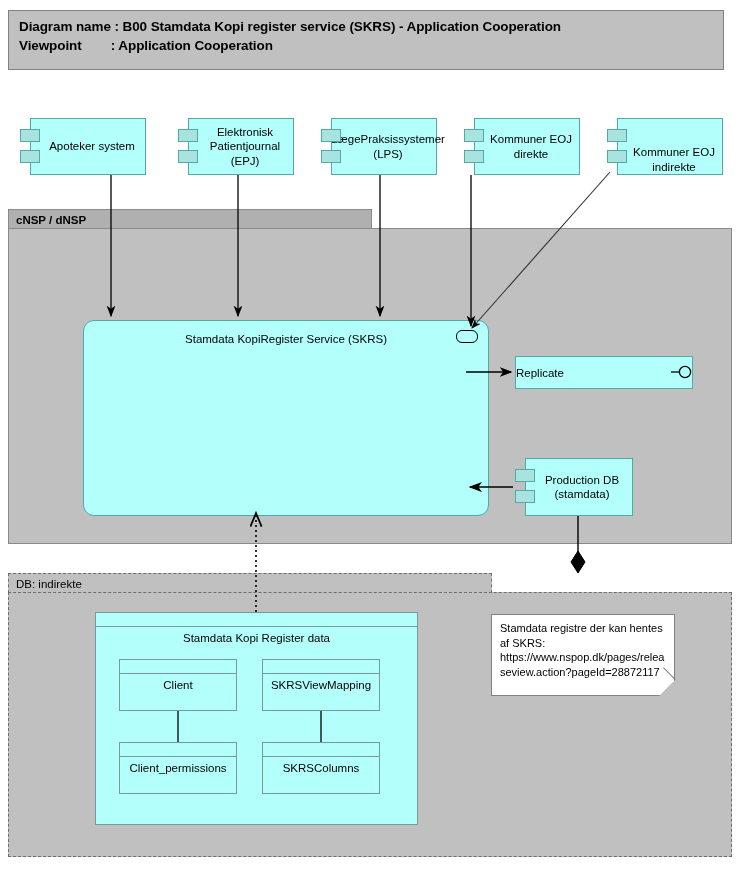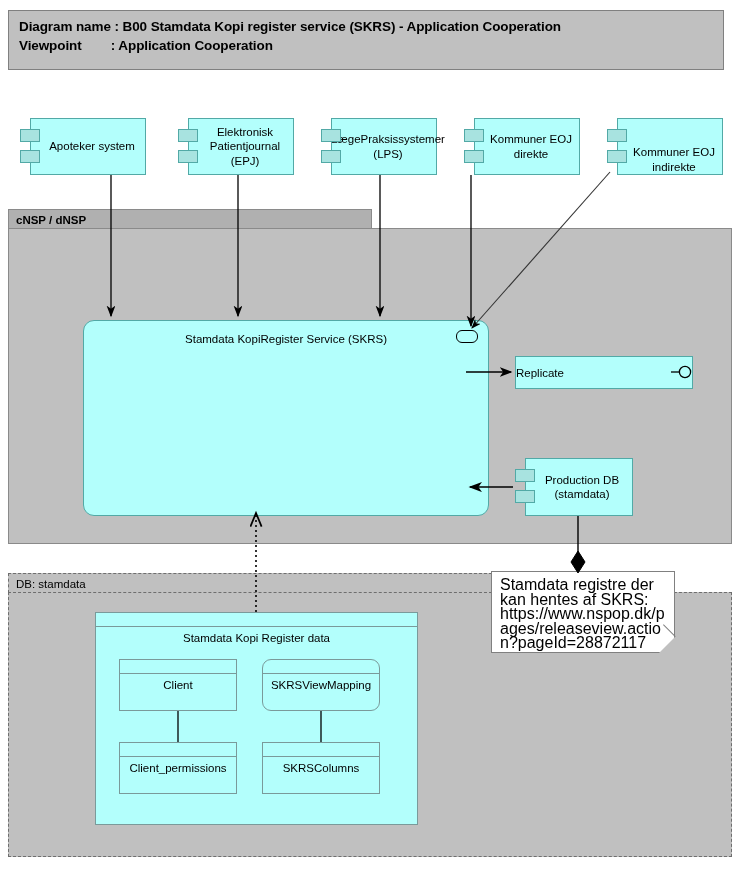--- a/index.html
+++ b/index.html
@@ -145,24 +145,25 @@
     text-align: center;
     font-size: 11.5px;
     line-height: 14px;
   }
   
   .note {
     position: absolute;
     background: #ffffff;
     border: 1px solid #808080;
     box-sizing: border-box;
-    font-size: 16px;
+    font-size: 11px;
     line-height: 14.6px;
     padding: 6px 8px;
     word-break: break-word;
+    margin-top: 43px;
   }
   .note-fold {
     position: absolute;
     right: -1px; bottom: -1px;
     width: 0; height: 0;
     border-left: 16px solid transparent;
     border-bottom: 16px solid #c0c0c0;
   }
   .note-fold-line {
     position: absolute;
@@ -187,21 +188,21 @@
 
   <div class="title-banner">
     <div class="title-line">Diagram name : B00 Stamdata Kopi register service (SKRS) - Application Cooperation</div>
     <div class="title-line">Viewpoint        : Application Cooperation</div>
   </div>
 
   <div class="group-solid" style="left:8px; top:228px; width:724px; height:316px;"></div>
   <div class="group-solid-tab" style="left:8px; top:209px; width:364px; height:20px;">cNSP / dNSP</div>
 
   <div class="group-dashed" style="left:8px; top:592px; width:724px; height:265px;"></div>
-  <div class="group-dashed-tab" style="left:8px; top:573px; width:484px; height:20px;">DB: stamdata</div>
+  <div class="group-dashed-tab" style="left:8px; top:573px; width:484px; height:20px;">DB: indirekte</div>
 
   <div class="component" style="left:30px; top:118px; width:116px; height:57px;">
     <span>Apoteker system</span>
   </div>
   <div class="comp-tab" style="left:20px; top:129px;"></div>
   <div class="comp-tab" style="left:20px; top:150px;"></div>
 
   <div class="component" style="left:188px; top:118px; width:106px; height:57px;">
     <span>Elektronisk Patientjournal (EPJ)</span>
   </div>
@@ -250,21 +251,21 @@
   <div class="data-object" style="left:95px; top:612px; width:323px; height:213px;">
     <div class="data-object-bar"></div>
     <div class="data-object-label">Stamdata Kopi Register data</div>
   </div>
 
   <div class="data-object" style="left:119px; top:659px; width:118px; height:52px;">
     <div class="data-object-bar"></div>
     <div class="data-object-label">Client</div>
   </div>
 
-  <div class="data-object" style="left:262px; top:659px; width:118px; height:52px;border-radius:9px;">
+  <div class="data-object" style="left:262px; top:659px; width:118px; height:52px;">
     <div class="data-object-bar"></div>
     <div class="data-object-label">SKRSViewMapping</div>
   </div>
 
   <div class="data-object" style="left:119px; top:742px; width:118px; height:52px;">
     <div class="data-object-bar"></div>
     <div class="data-object-label">Client_permissions</div>
   </div>
 
   <div class="data-object" style="left:262px; top:742px; width:118px; height:52px;">

